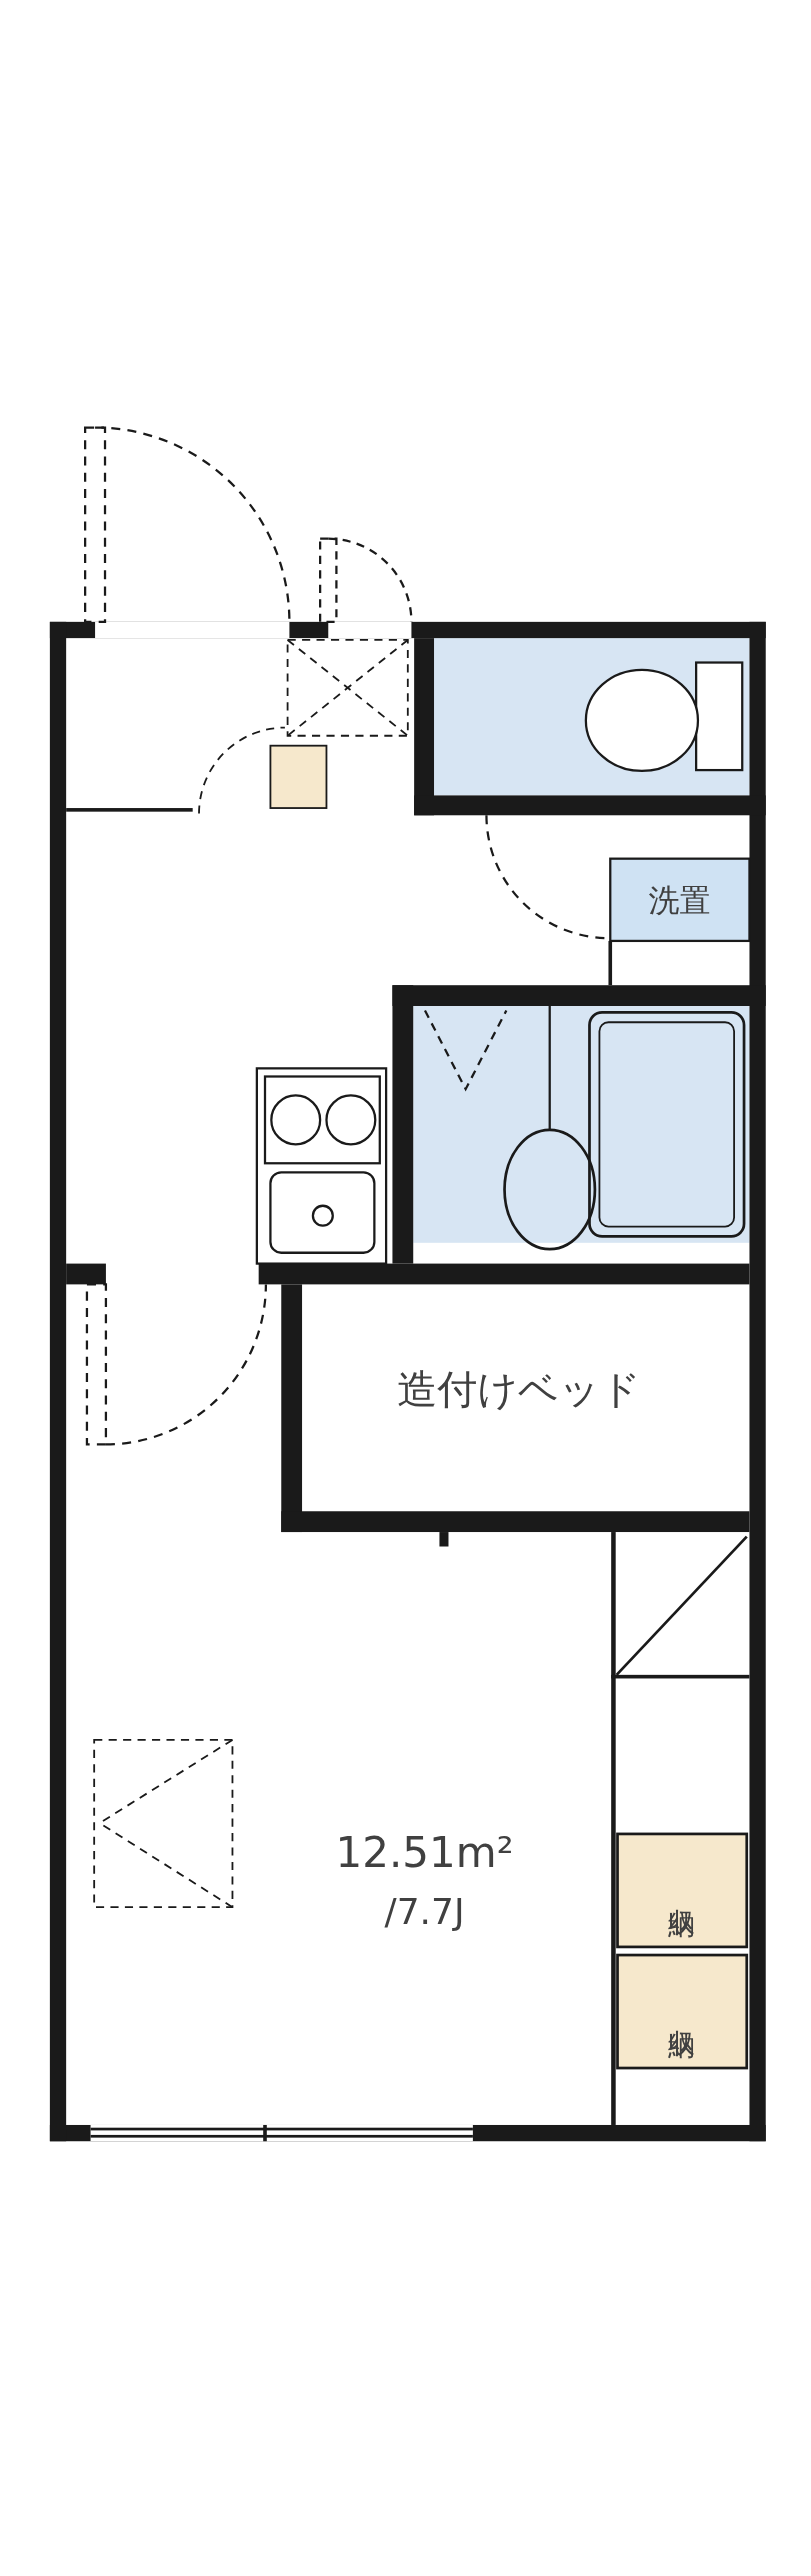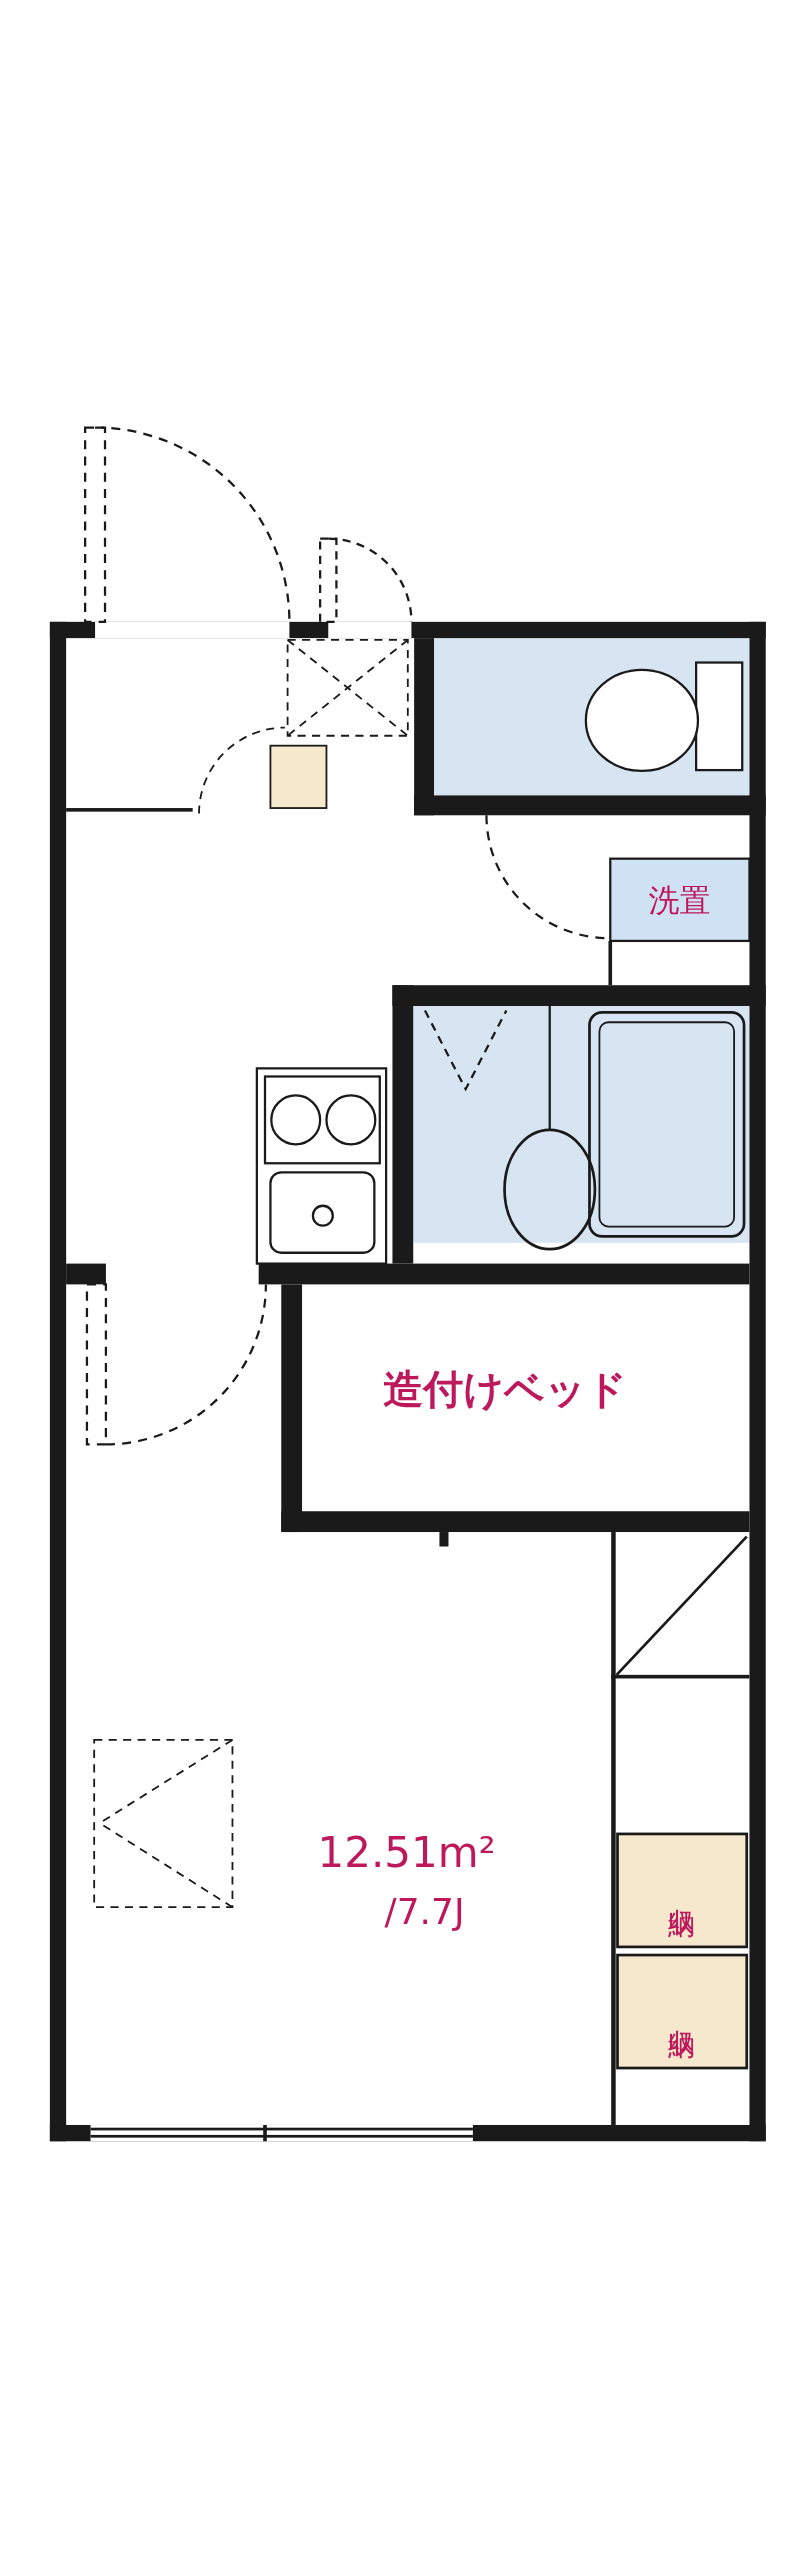--- a/index.html
+++ b/index.html
@@ -1,26 +1,26 @@
 <!DOCTYPE html>
 <html style="font-size:14.5px"><head>
 <meta charset="utf-8">
 <style>
   html,body{margin:0;padding:0;background:#ffffff;}
   #page{position:relative;width:812px;height:2576px;background:#ffffff;overflow:hidden;
         font-family:"DejaVu Sans","Liberation Sans",sans-serif;color:#111;}
   #plan-svg{position:absolute;left:0;top:0;}
   .label{position:absolute;display:flex;align-items:center;justify-content:center;
-         color:#be185d;text-align:right;line-height:1.25;}
+         color:#404040;text-align:right;line-height:1.25;}
   .vtext{writing-mode:vertical-rl;text-orientation:upright;letter-spacing:3.6px;}
   .washer-label{left:610px;top:859px;width:139px;height:82px;font-size:31px;font-weight:500;}
-  .bed-label{left:288px;top:1321px;width:434px;height:136px;flex-direction:row;
-             font-size:40px;font-weight:700;}
+  .bed-label{left:302px;top:1321px;width:434px;height:136px;flex-direction:row;
+             font-size:40px;font-weight:400;}
   .room-label{left:289px;top:1737px;width:271px;height:72px;font-size:58px;font-weight:500;}
-  .area-m2{left:271px;top:1826px;width:271px;height:54px;font-size:42px;font-weight:400;}
+  .area-m2{left:289px;top:1826px;width:271px;height:54px;font-size:42px;font-weight:400;}
   .area-jo{left:289px;top:1884px;width:271px;height:54px;font-size:36px;font-weight:400;}
   .storage1{left:617px;top:1834px;width:129px;height:113px;font-size:27px;font-weight:500;}
   .storage2{left:617px;top:1955px;width:129px;height:113px;font-size:27px;font-weight:500;}
 </style>
 </head>
 <body>
 
 <div id="page">
 
   <svg id="plan-svg" width="812" height="2576" viewBox="0 0 898 2850">

